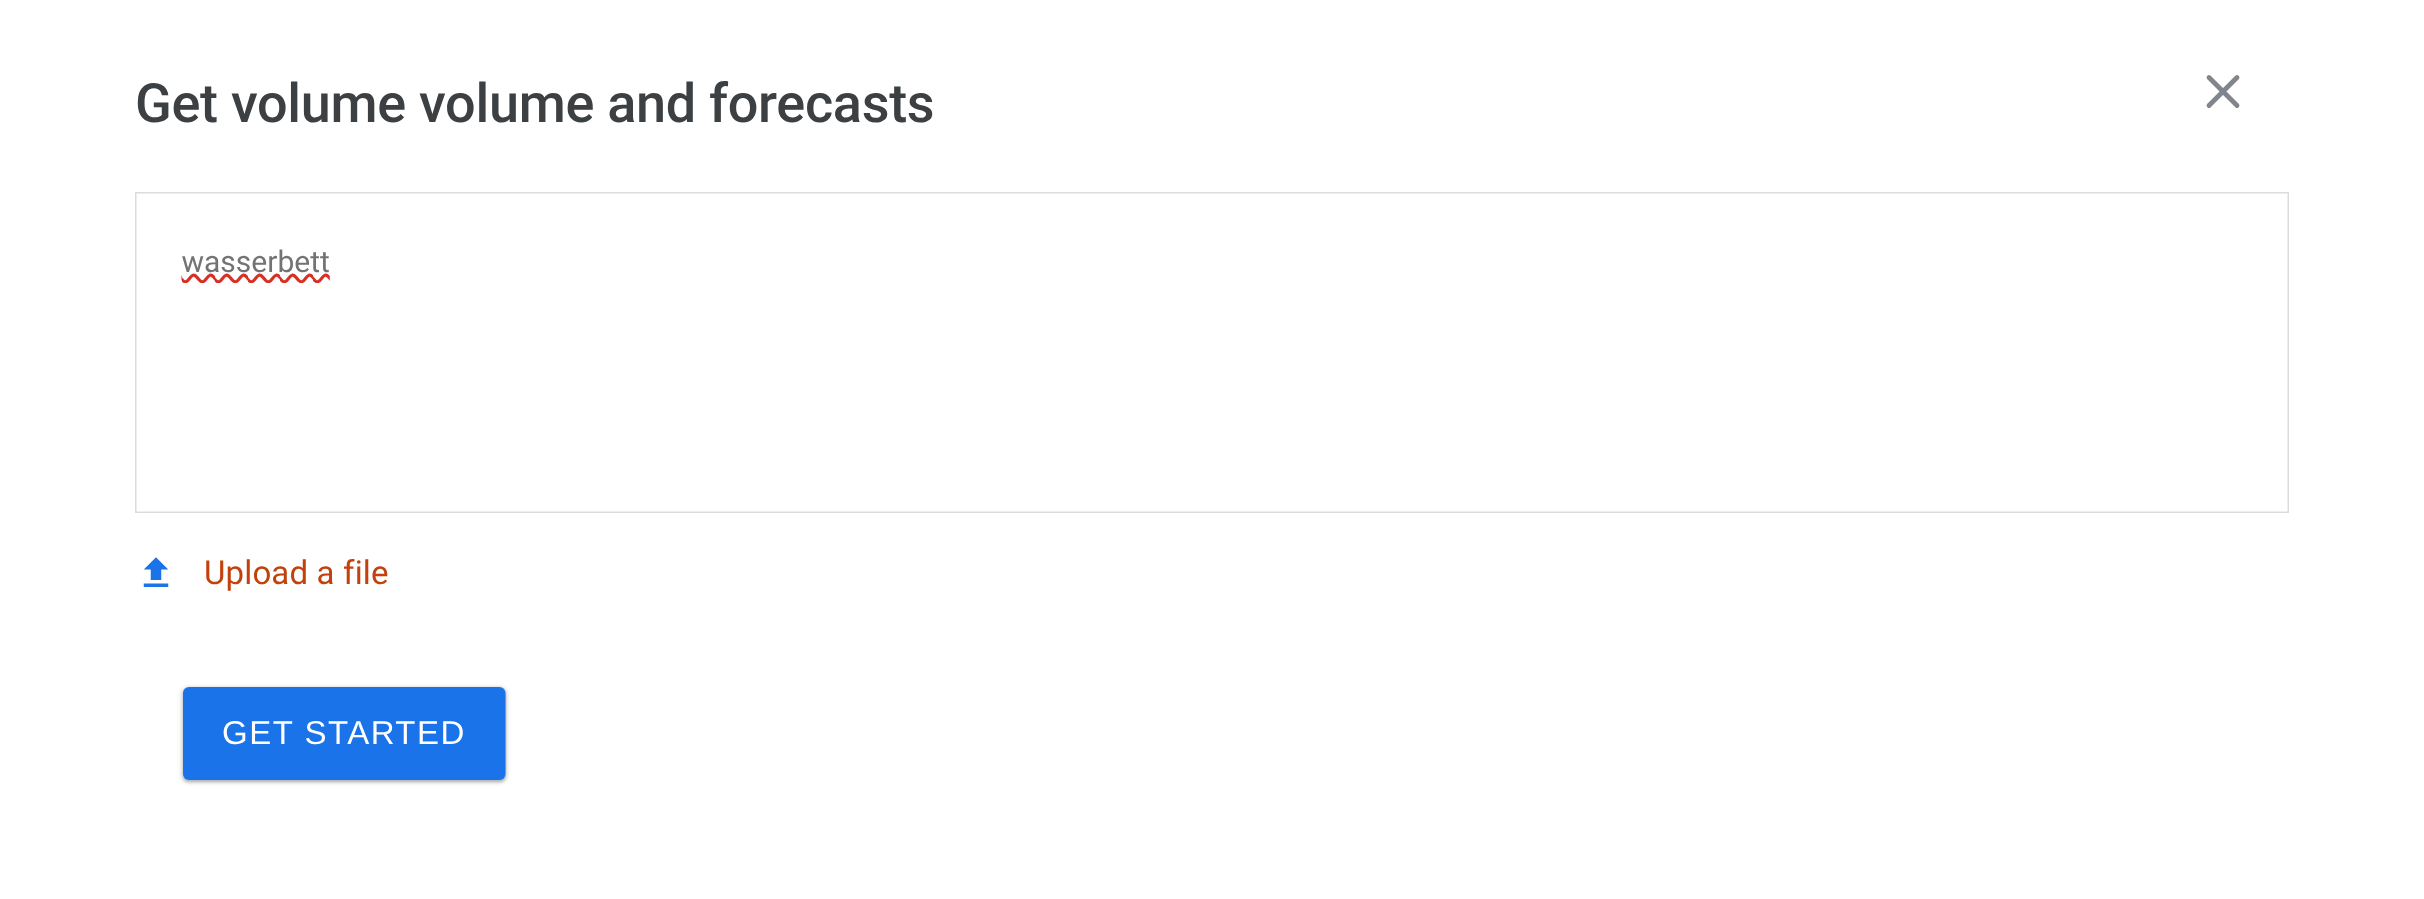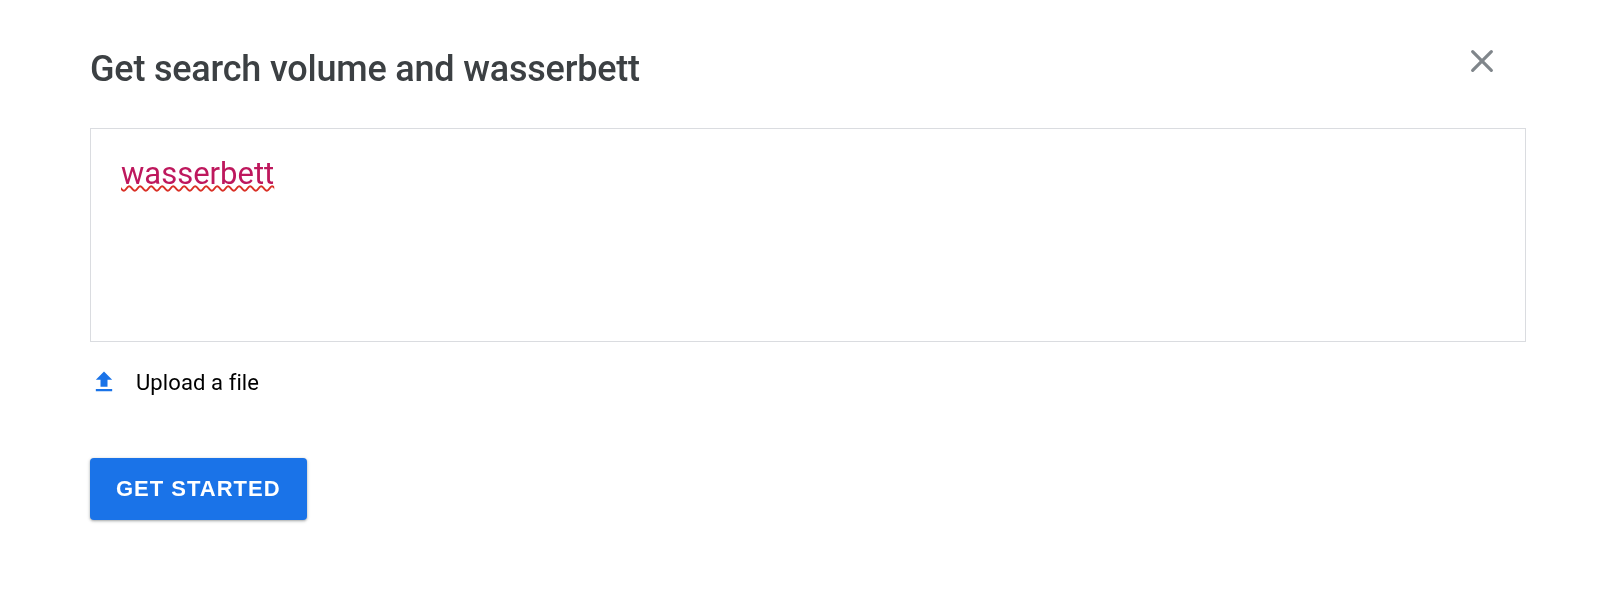--- a/index.html
+++ b/index.html
@@ -41,22 +41,22 @@
     }
     .close-btn svg { width: 32px; height: 32px; }
     .textarea-wrap {
       margin-top: 38px;
       border: 1px solid #dadce0;
       width: 100%;
       min-height: 214px;
       padding: 28px 30px;
     }
     .kw-line {
-      font-size: 31px;
-      color: #be185d;
+      font-size: 20px;
+      color: #737373;
       line-height: 34px;
       display: inline-block;
     }
     .spellcheck {
       text-decoration-line: underline;
       text-decoration-style: wavy;
       text-decoration-color: #d93025;
       text-decoration-thickness: 1.5px;
       text-underline-offset: 1px;
     }
@@ -67,44 +67,45 @@
       gap: 18px;
       cursor: pointer;
     }
     .upload-icon {
       color: #1a73e8;
       display: flex;
       align-items: flex-end;
     }
     .upload-icon svg { width: 28px; height: 28px; }
     .upload-label {
-      color: #000000;
+      color: #c2410c;
       font-size: 22px;
       letter-spacing: 0.1px;
     }
     .primary-btn {
       margin-top: 62px;
       background: #1a73e8;
       color: #fff;
       font-size: 22px;
-      font-weight: 700;
+      font-weight: 400;
       letter-spacing: 1px;
       border: none;
       padding: 18px 26px;
       border-radius: 4px;
       cursor: pointer;
       box-shadow: 0 1px 2px rgba(60,64,67,0.3), 0 1px 3px 1px rgba(60,64,67,0.15);
+      margin-left: 32px;
     }
   </style>
 </head>
 <body>
 
 <div class="container">
   <div class="header-row">
-    <h1 class="title">Get search volume and wasserbett</h1>
+    <h1 class="title">Get volume volume and forecasts</h1>
   </div>
 
   <button class="close-btn">
     <span>
       <svg viewBox="0 0 24 24" fill="none" stroke="currentColor" stroke-width="2.4" stroke-linecap="round">
         <line x1="5" y1="5" x2="19" y2="19"></line>
         <line x1="19" y1="5" x2="5" y2="19"></line>
       </svg>
     </span>
   </button>

